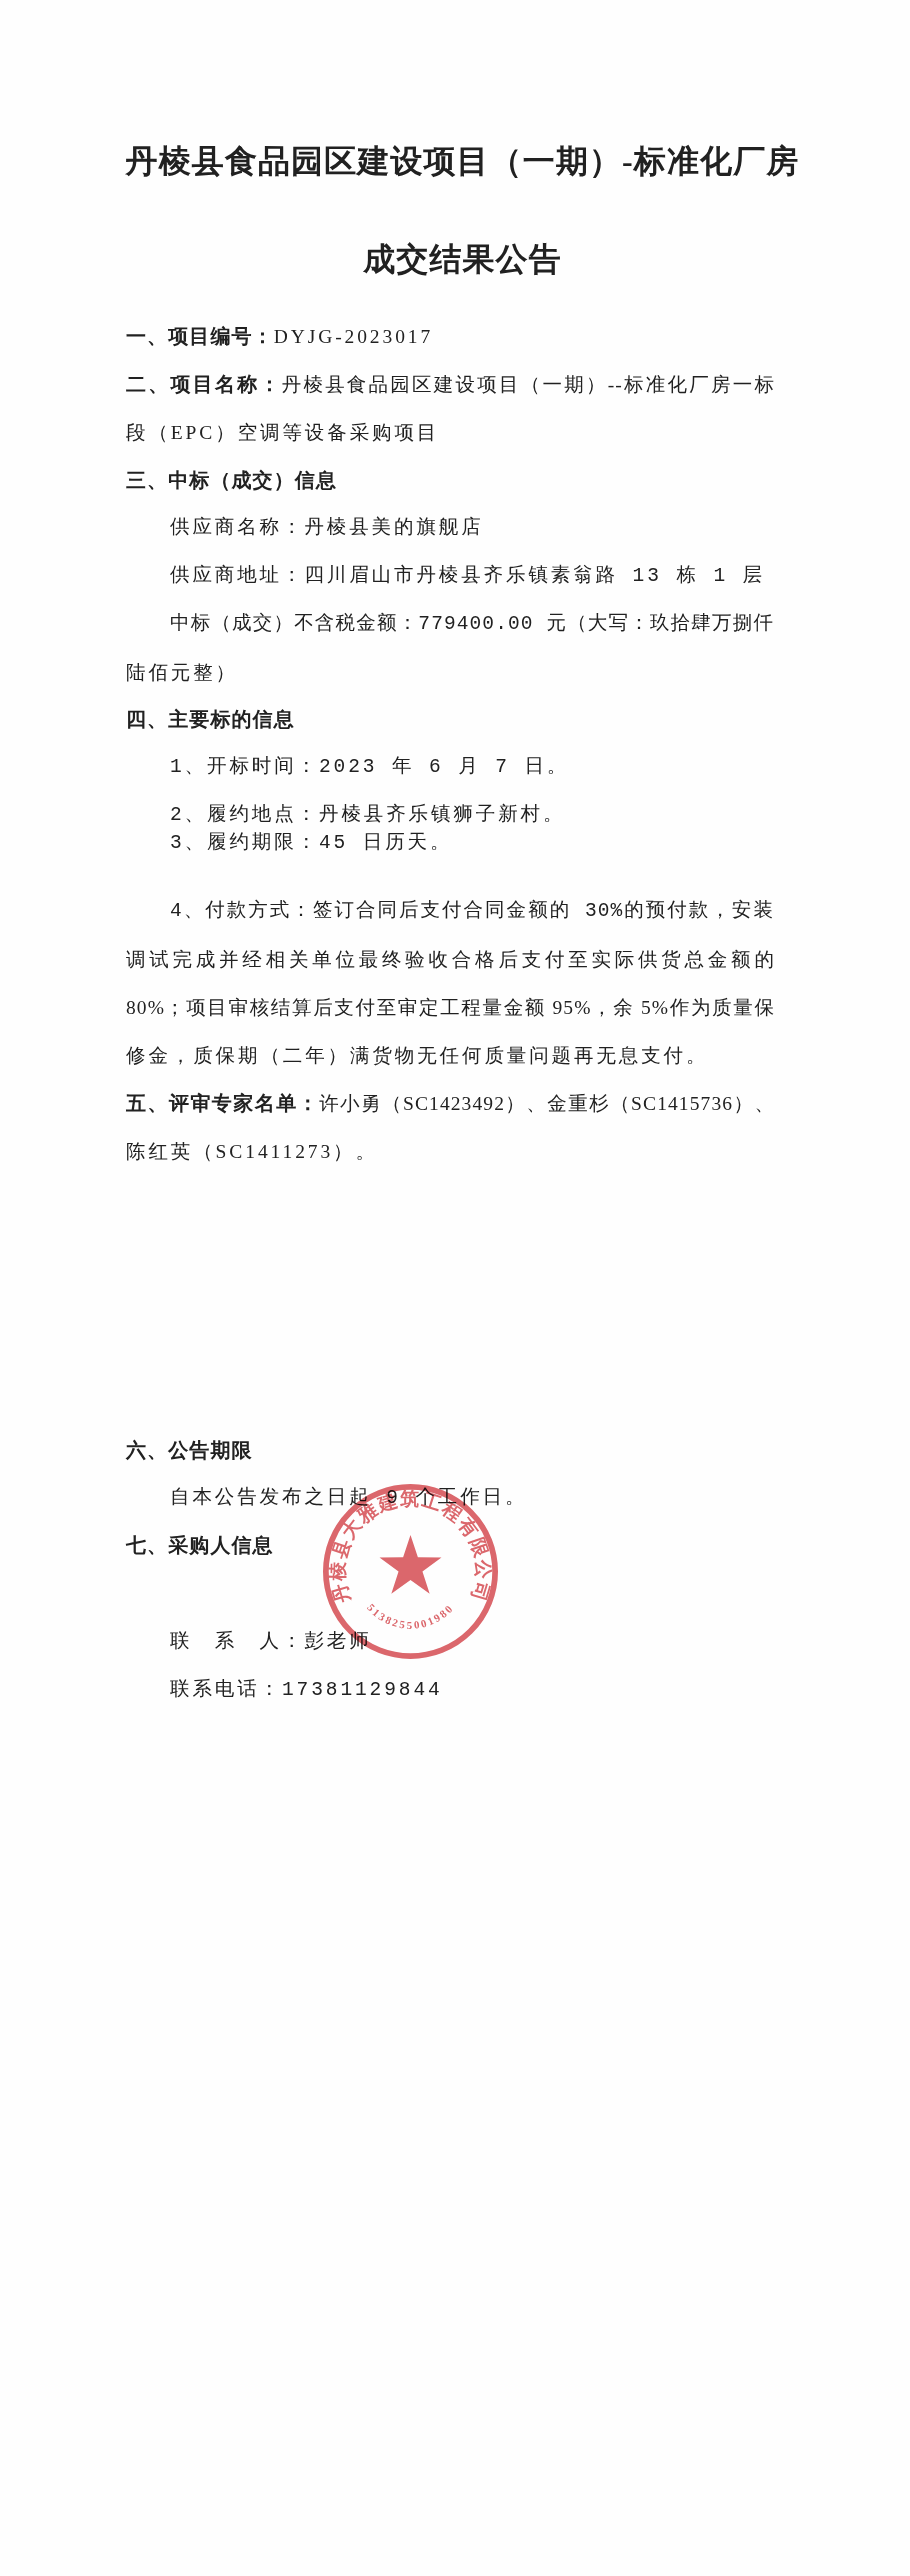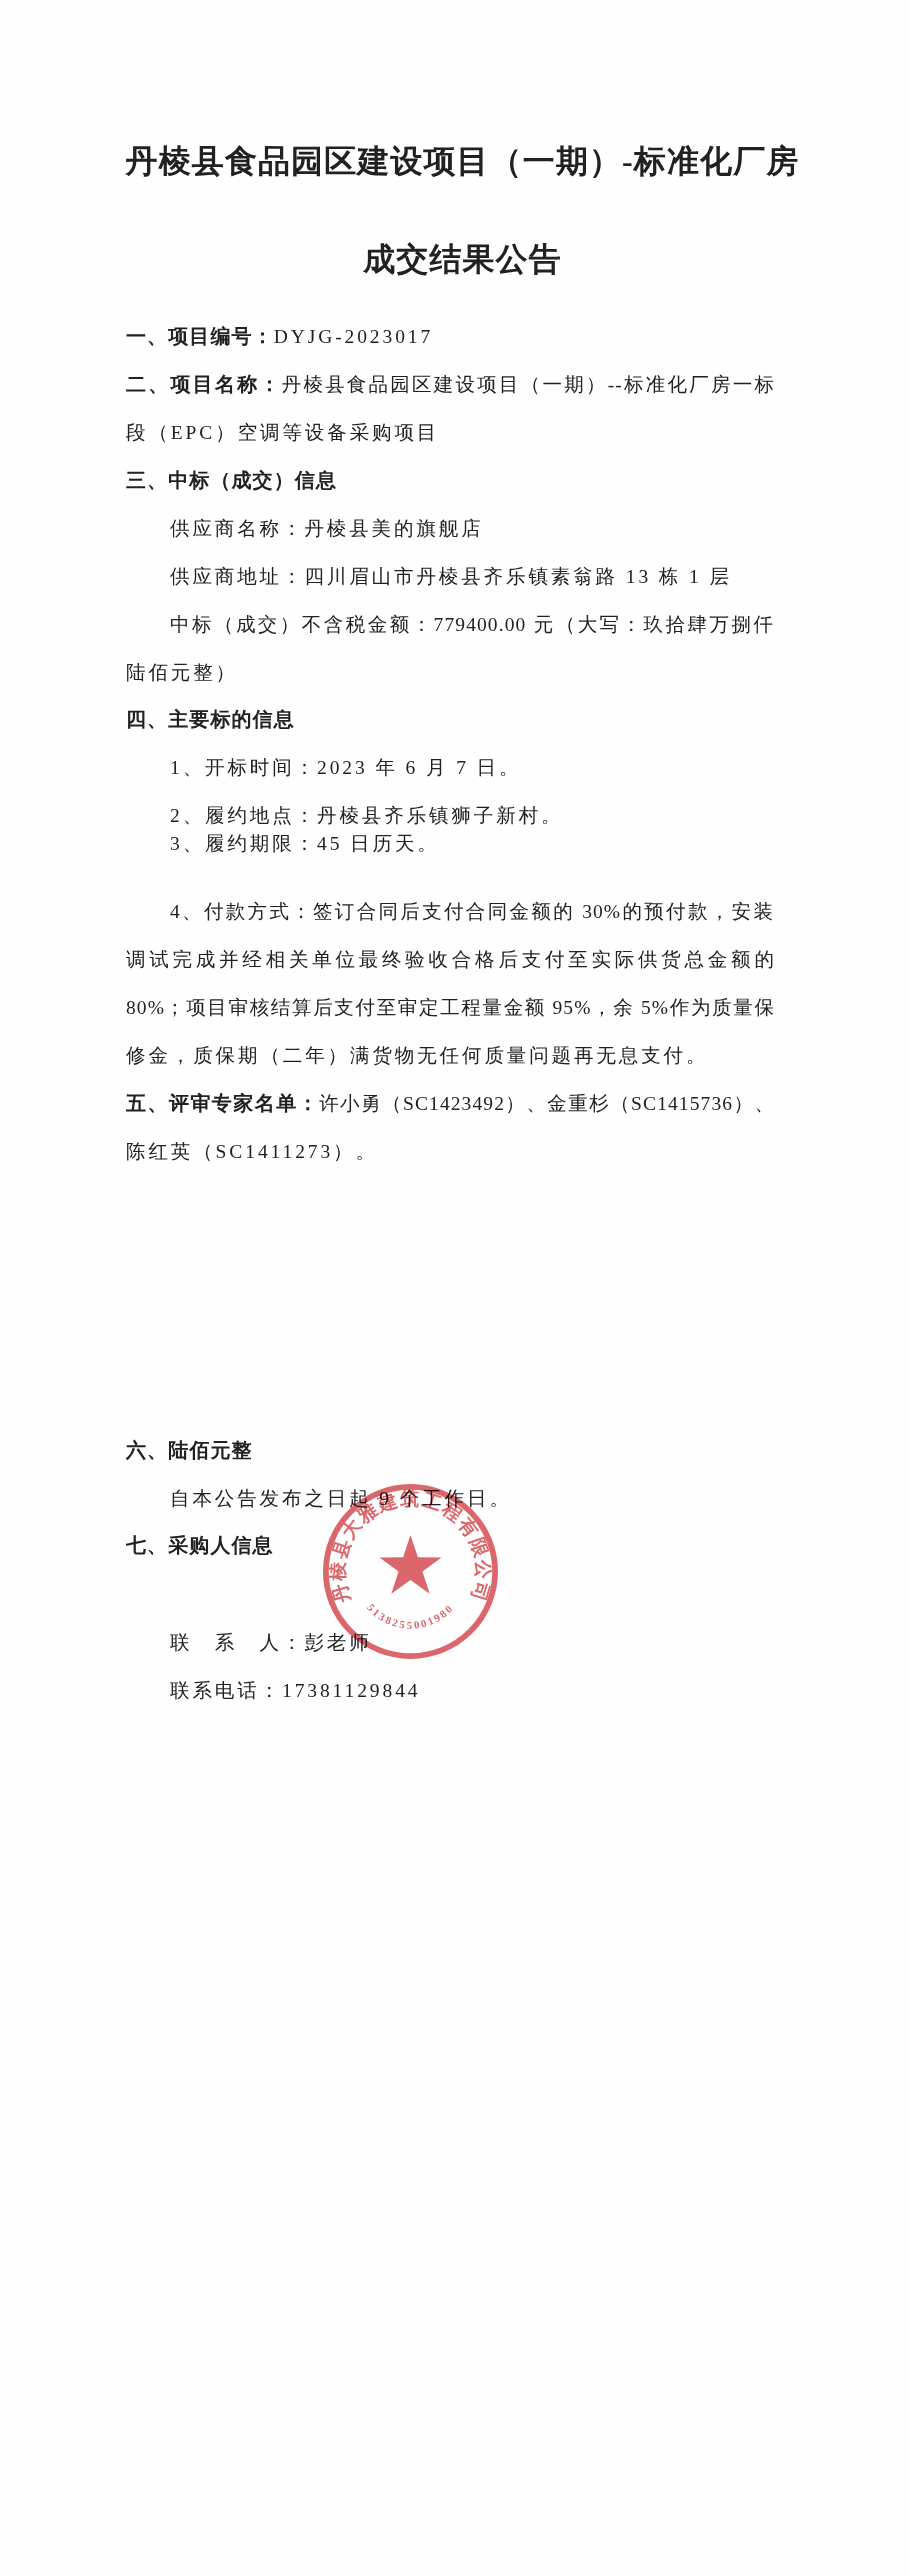--- a/index.html
+++ b/index.html
@@ -22,21 +22,21 @@
     padding-left:7px;
   }
   
   .ln{
     position:absolute;
     font-size:19.5px;line-height:23px;
     letter-spacing:2.9px;
     white-space:pre;
   }
   .flush{left:126px;text-align:right;}
-  .ind{left:170px;}
+  .ind{left:170px;font-family:Liberation Mono, monospace;}
   .just{
     white-space:normal;
     letter-spacing:1.1px;
     text-align:justify;
     text-align-last:justify;
     text-justify:inter-character;
   }
   .flush.just{width:649px;}
   .ind.just{width:604px;}
   
@@ -81,21 +81,21 @@
   <div class="ln ind" style="top:804px">2、履约地点：丹棱县齐乐镇狮子新村。</div>
   <div class="ln ind" style="top:832px">3、履约期限：45 日历天。</div>
   <div class="ln ind just" style="top:900px">4、付款方式：签订合同后支付合同金额的 30%的预付款，安装</div>
   <div class="ln flush just" style="top:948px">调试完成并经相关单位最终验收合格后支付至实际供货总金额的</div>
   <div class="ln flush just" style="top:996px">80%；项目审核结算后支付至审定工程量金额 95%，余 5%作为质量保</div>
   <div class="ln flush" style="top:1044px">修金，质保期（二年）满货物无任何质量问题再无息支付。</div>
 
   <div class="ln flush just" style="top:1092px"><span class="hb">五、评审专家名单：</span><span class="sv">许小勇（SC1423492）、金重杉（SC1415736）、</span></div>
   <div class="ln flush" style="top:1140px">陈红英（SC1411273）。</div>
 
-  <div class="ln flush" style="top:1439px"><span class="hb">六、陆佰元整</span></div>
+  <div class="ln flush" style="top:1439px"><span class="hb">六、公告期限</span></div>
   <div class="ln ind" style="top:1487px">自本公告发布之日起 9 个工作日。</div>
 
   <div class="ln flush" style="top:1534px"><span class="hb">七、采购人信息</span></div>
   <div class="ln ind" style="top:1631px">联　系　人：彭老师</div>
   <div class="ln ind" style="top:1679px">联系电话：17381129844</div>
 
   <svg class="stamp" viewBox="0 0 320 320" aria-hidden="true">
     <defs>
       <path id="arcTop" d="M 59.5 218 A 116 116 0 1 1 260.5 218" fill="none"></path>
       <path id="arcBot" d="M 73.4 210 A 100 100 0 0 0 246.6 210" fill="none"></path>

